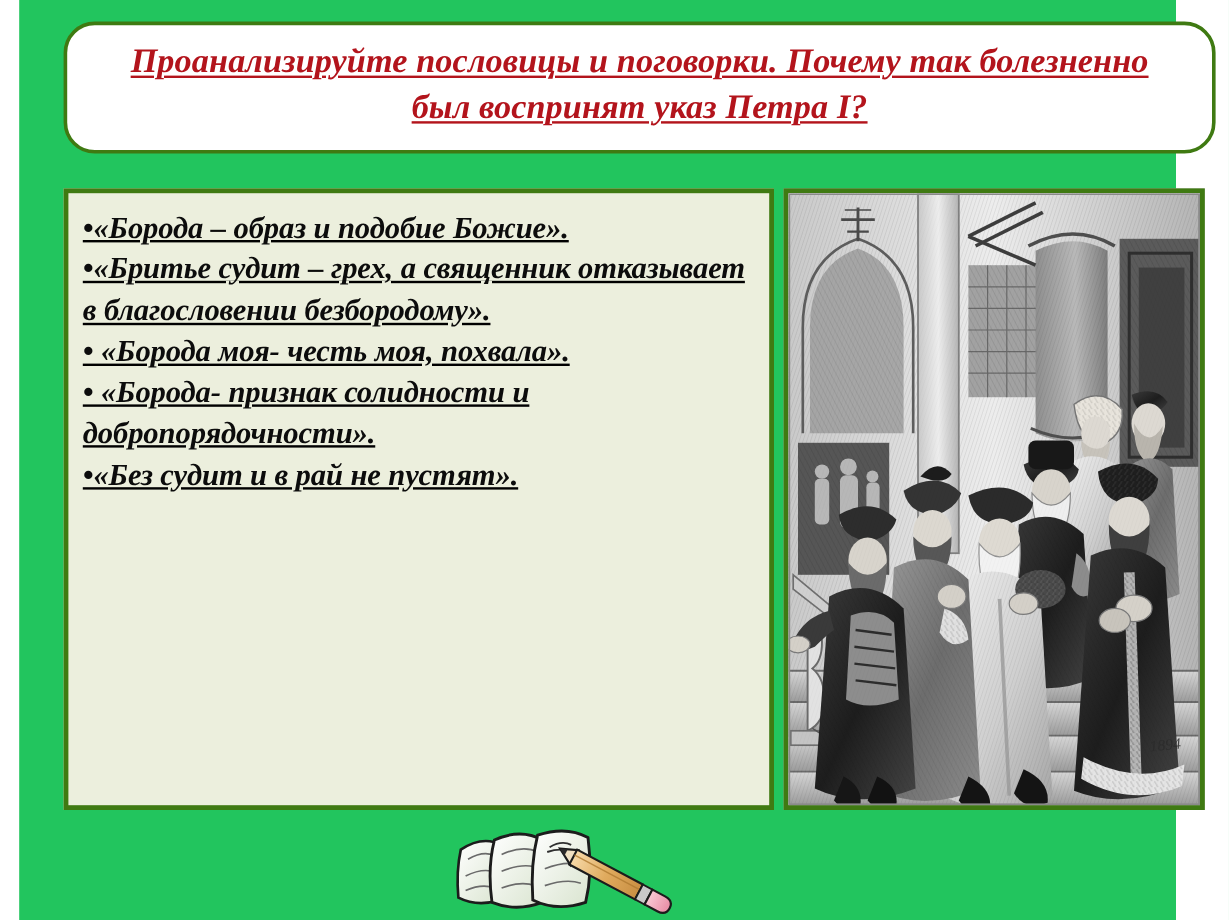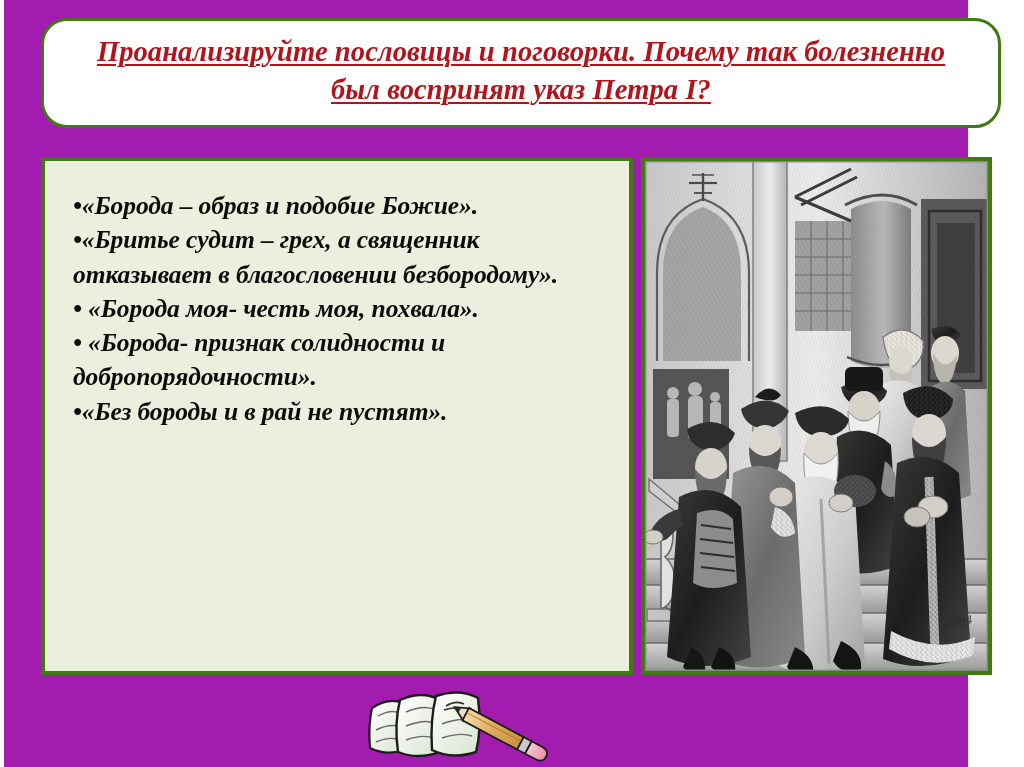--- a/index.html
+++ b/index.html
@@ -11,24 +11,24 @@
   body {
     width: 1024px;
     height: 767px;
     overflow: hidden;
     position: relative;
     font-family: "Liberation Serif", "DejaVu Serif", serif;
   }
 
   #slide {
     position: absolute;
-    left: 4px; top: 0;
+    left: 16px; top: 0;
     width: 964px;
     height: 767px;
-    background: #a21caf;
+    background: #22c55e;
   }
 
   
   #title-box {
     position: absolute;
     left: 37px;
     top: 18px;
     width: 960px;
     height: 110px;
     box-sizing: border-box;
@@ -63,22 +63,23 @@
     width: 592px;
     height: 518px;
     box-sizing: border-box;
     background: #ecefdd;
     border: 4px solid #3f7a12;
     padding: 12px 10px 10px 12px;
     overflow: hidden;
   }
   #proverbs-list {
     list-style: none;
-    margin: 16px;
+    margin: 0;
     padding: 0;
+    text-decoration: underline;
   }
   #proverbs-list li {
     font-family: "Liberation Serif", "DejaVu Serif", serif;
     font-weight: bold;
     font-style: italic;
     font-size: 25.5px;
     line-height: 1.345;
     color: #0c0c0c;
     margin: 0;
     padding: 0;
@@ -146,21 +147,21 @@
   <div id="title-box">
     <div id="title-text">Проанализируйте пословицы и поговорки. Почему так болезненно был воспринят указ Петра I?</div>
   </div>
 
   <div id="proverbs-box">
     <ul id="proverbs-list">
       <li>•«Борода – образ и подобие Божие».</li>
       <li>•«Бритье судит – грех, а священник отказывает в благословении безбородому».</li>
       <li>• «Борода моя- честь моя, похвала».</li>
       <li>• «Борода- признак солидности и добропорядочности».</li>
-      <li>•«Без бороды и в рай не пустят».</li>
+      <li>•«Без судит и в рай не пустят».</li>
     </ul>
   </div>
 
   <div id="picture-frame">
     <div id="engraving">
       <svg viewBox="0 0 343 510" preserveAspectRatio="none" aria-hidden="true">
         <defs>
           <linearGradient id="stoneL" x1="0" y1="0" x2="1" y2="0">
             <stop offset="0" stop-color="#c9c9c9"></stop>
             <stop offset="0.5" stop-color="#ededed"></stop>

